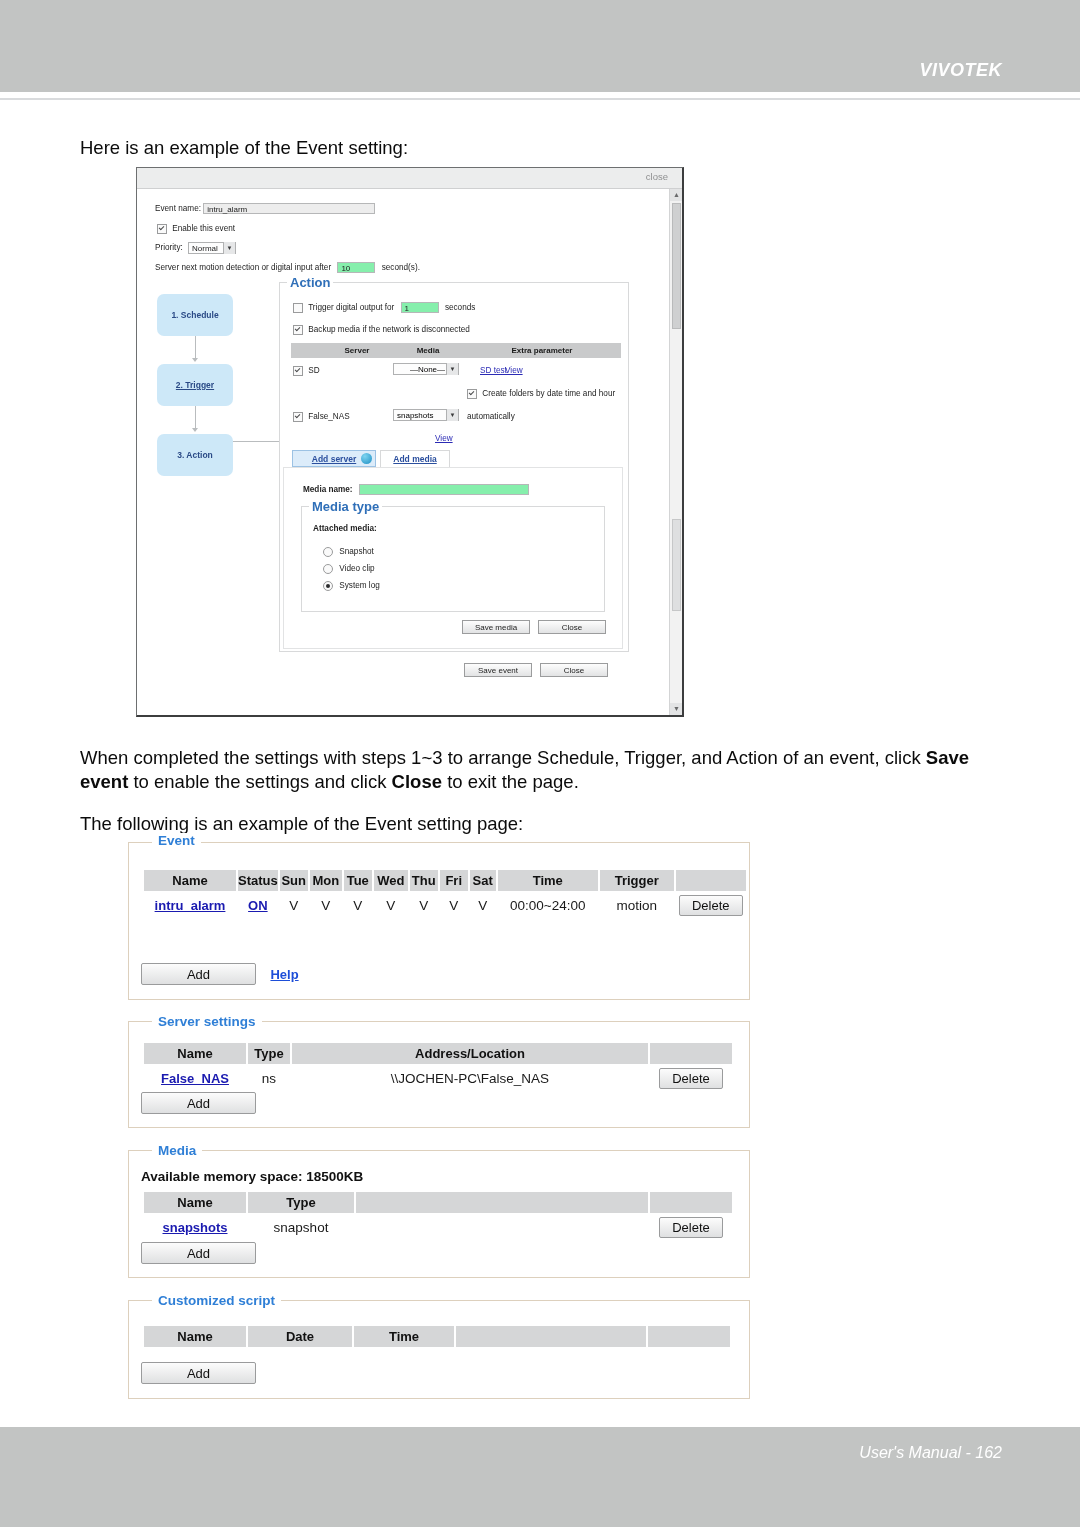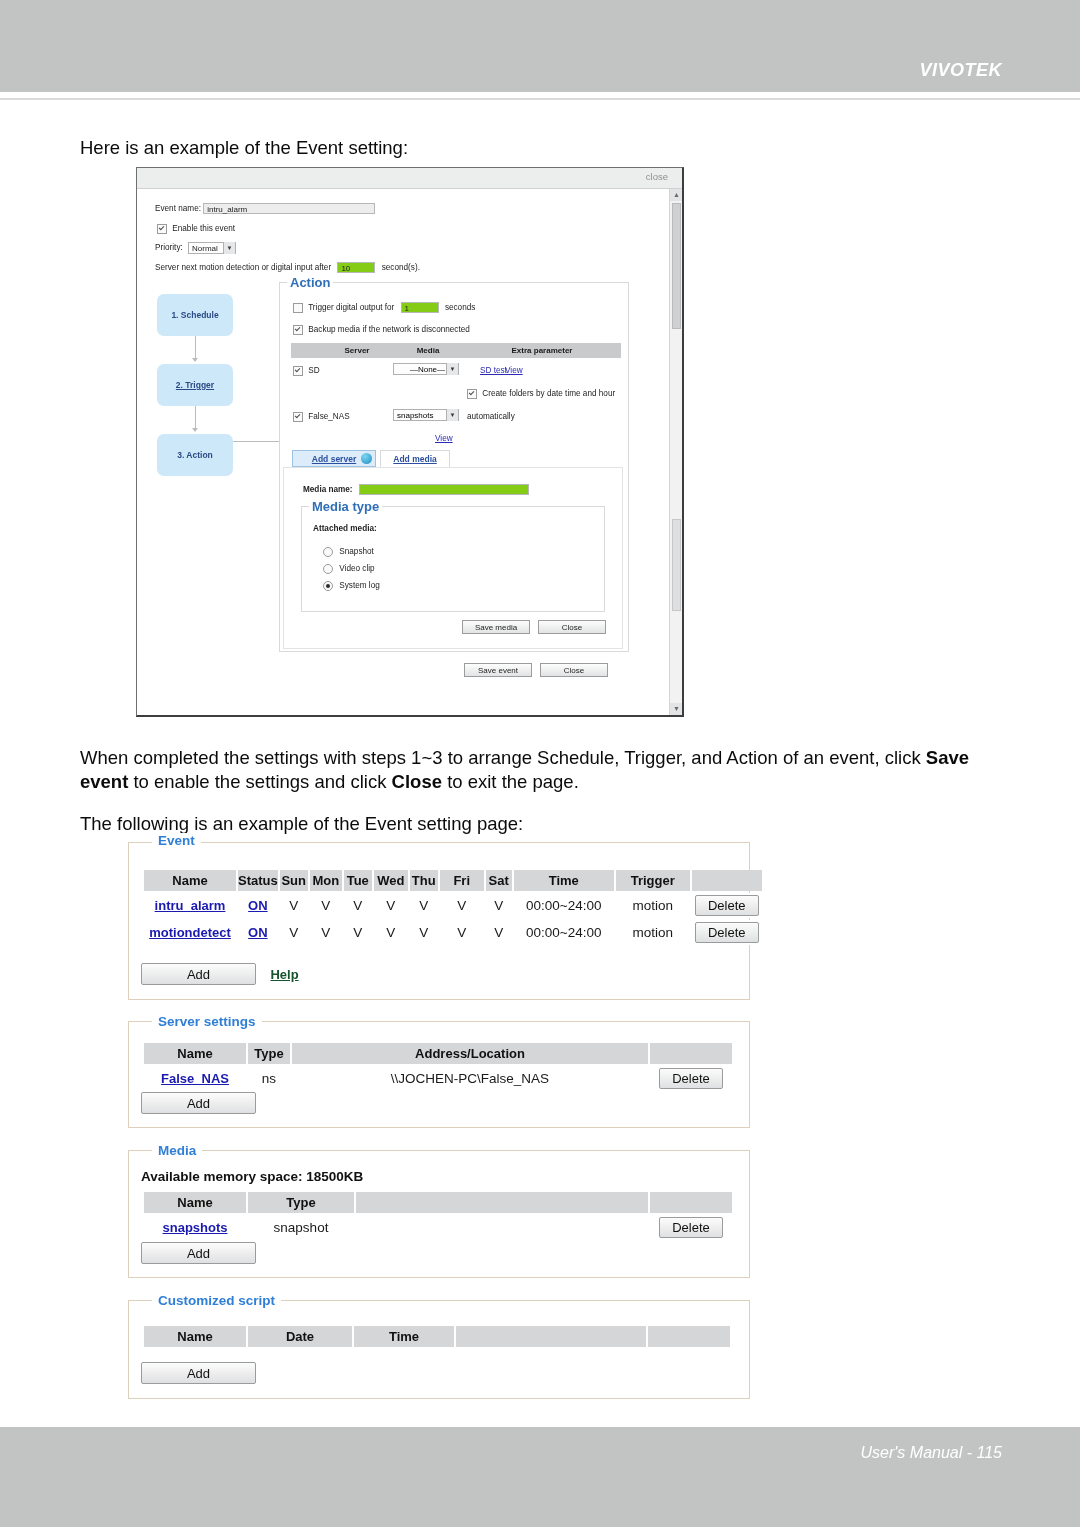--- a/index.html
+++ b/index.html
@@ -126,21 +126,21 @@
     left: 0; top: 21px; right: 13px; bottom: 0;
     background: #ffffff;
   }
 
   .mini { font-size: 8.2px; color: #1d1d1d; line-height: 11px; }
   .mini-row { position: absolute; white-space: nowrap; }
 
   .txtbox {
     display: inline-block;
     border: 1px solid #b6b7b8;
-    background: #84cc16;
+    background: #86efac;
     height: 11px;
     vertical-align: middle;
     box-sizing: border-box;
   }
   .chk {
     display: inline-block;
     width: 8px; height: 8px;
     border: 1px solid #9a9b9c;
     background: #fafafa;
     vertical-align: middle;
@@ -341,21 +341,21 @@
     background: linear-gradient(#fcfcfc, #dfe0e1);
     font-size: 13px;
     color: #111;
     text-align: center;
     box-sizing: border-box;
     padding: 0;
   }
   .btn.add { width: 115px; height: 22px; line-height: 21px; }
   .btn.del { width: 64px; height: 21px; line-height: 20px; }
   .helplink {
-    color: #14532d;
+    color: #1d4ed8;
     text-decoration: underline;
     font-weight: bold;
     font-size: 13px;
     text-align: right;
   }
   .memline {
     position: absolute;
     font-size: 13.5px;
     font-weight: bold;
     color: #111;
@@ -363,21 +363,21 @@
   }
 </style>
 </head>
 <body>
 
 <div class="page-header"></div>
 <div class="brand">VIVOTEK</div>
 <div class="header-rule"></div>
 
 <div class="page-footer"></div>
-<div class="footer-text">User's Manual - 115</div>
+<div class="footer-text">User's Manual - 162</div>
 
 <div class="body-text" id="intro-line">Here is an example of the Event setting:</div>
 
 <div class="body-text" id="para-2"><span>When completed the settings with steps 1~3 to arrange Schedule, Trigger, and Action of an event, click </span><span class="b">Save event</span><span> to enable the settings and click </span><span class="b">Close</span><span> to exit the page.</span></div>
 
 <div class="body-text" id="para-3">The following is an example of the Event setting page:</div>
 
 <div class="shot">
 
   <div class="shot-titlebar">
@@ -524,54 +524,40 @@
 <table class="grid" style="left:142px; top:868px;">
   <tbody>
       <tr>
     <th style="width:92px;">Name</th>
     <th style="width:35px;">Status</th>
     <th style="width:28px;">Sun</th>
     <th style="width:32px;">Mon</th>
     <th style="width:28px;">Tue</th>
     <th style="width:34px;">Wed</th>
     <th style="width:28px;">Thu</th>
-    <th style="width:44px;">Fri</th>
+    <th style="width:28px;">Fri</th>
     <th style="width:26px;">Sat</th>
     <th style="width:100px;">Time</th>
     <th style="width:74px;margin-left:16px;">Trigger</th>
     <th style="width:70px;"></th>
   </tr>
   <tr>
     <td><span class="tlink">intru_alarm</span></td>
     <td><span class="tlink">ON</span></td>
     <td class="vmark">V</td>
     <td class="vmark">V</td>
     <td class="vmark">V</td>
     <td class="vmark">V</td>
     <td class="vmark">V</td>
     <td class="vmark">V</td>
     <td class="vmark">V</td>
     <td>00:00~24:00</td>
     <td>motion</td>
     <td><span class="btn del">Delete</span></td>
   </tr>
-  <tr>
-    <td><span class="tlink">motiondetect</span></td>
-    <td><span class="tlink">ON</span></td>
-    <td class="vmark">V</td>
-    <td class="vmark">V</td>
-    <td class="vmark">V</td>
-    <td class="vmark">V</td>
-    <td class="vmark">V</td>
-    <td class="vmark">V</td>
-    <td class="vmark">V</td>
-    <td>00:00~24:00</td>
-    <td>motion</td>
-    <td><span class="btn del">Delete</span></td>
-  </tr>
 </tbody>
   </table>
 
 <div style="position:absolute; left:141px; top:963px;">
   <span class="btn add">Add</span>
   <span class="helplink" style="margin-left:10px;">Help</span>
 </div>
 
 <div class="fs" style="left:128px; top:1021px; width:622px; height:107px;"></div>
 <div class="fs-legend" style="left:152px; top:1014px;">Server settings</div>

